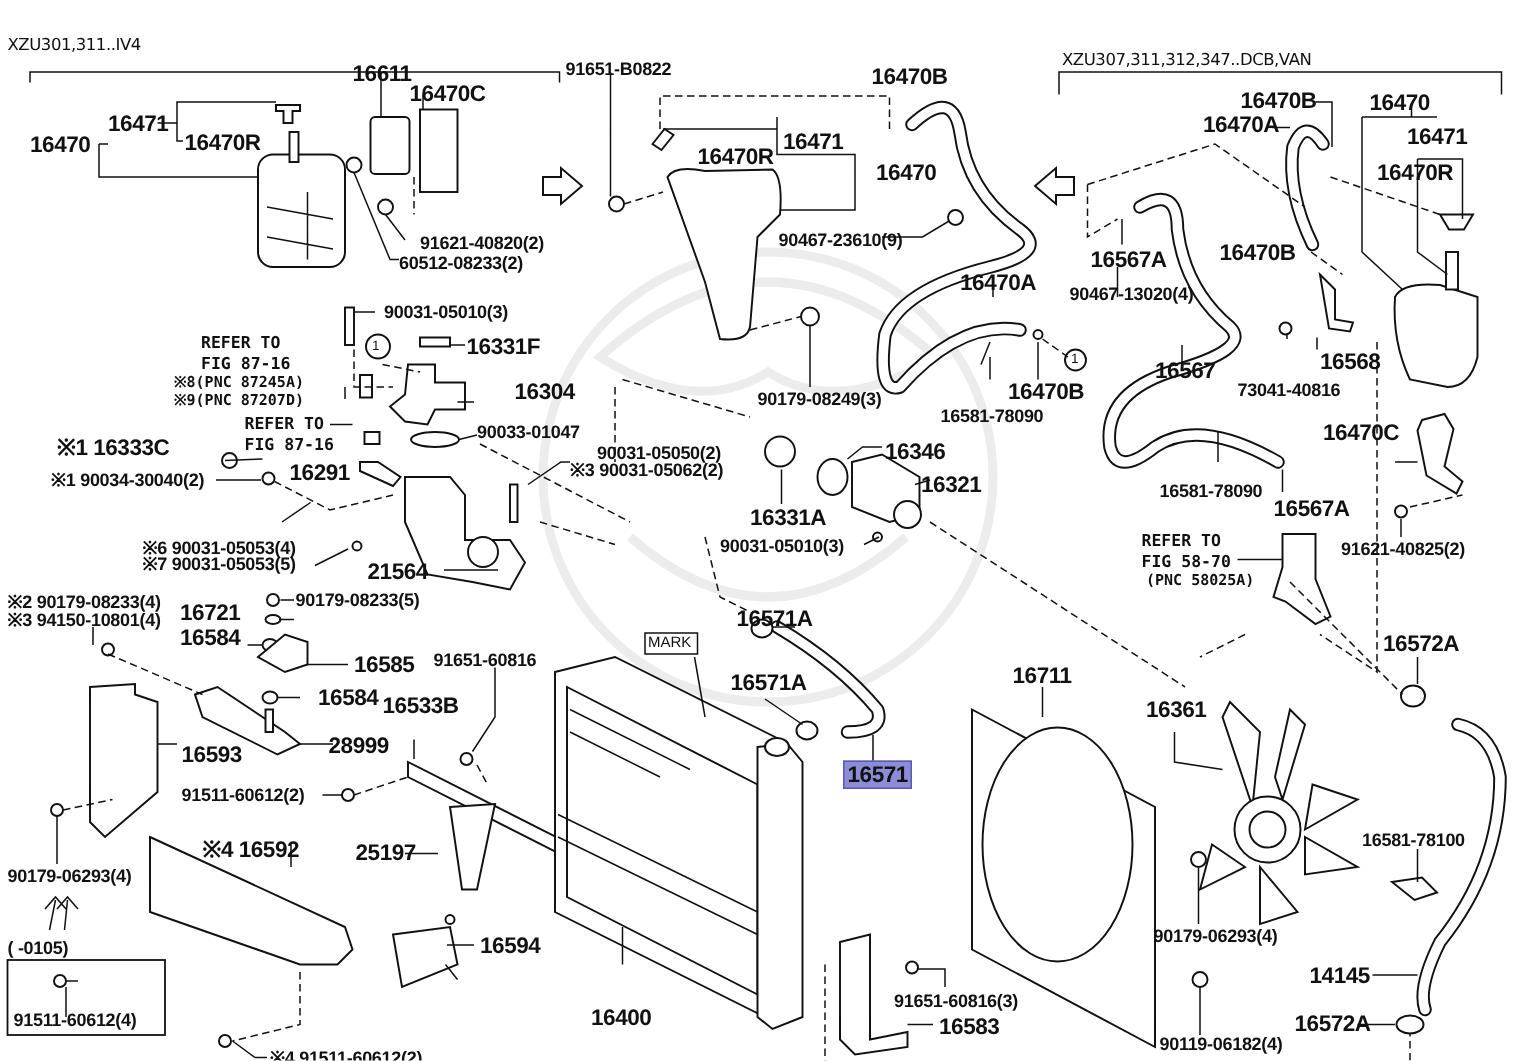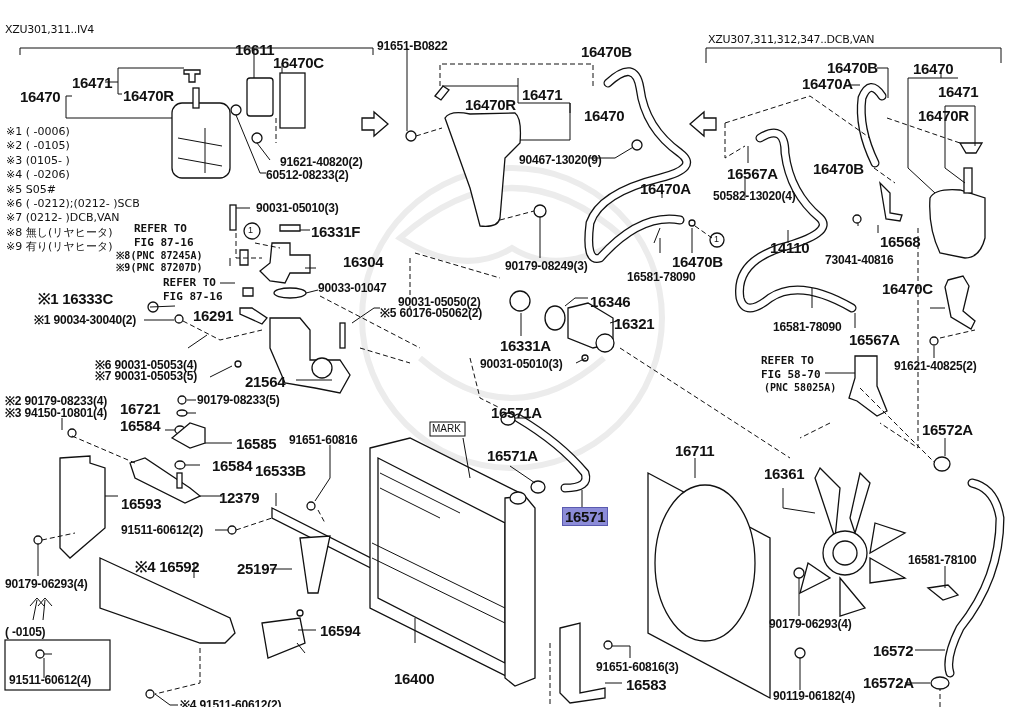--- a/index.html
+++ b/index.html
@@ -216,31 +216,20 @@
     <ellipse class="part" cx="942" cy="446" rx="8" ry="7"></ellipse>
     <ellipse class="part" cx="940" cy="665" rx="9" ry="6"></ellipse>
     <path class="part" d="M928 570 l20 -3 10 10 -15 5z"></path>
     <path class="lead" d="M945 420 V438 M945 548 V570 M915 632 H945 M905 665 H930"></path>
     <path class="dash" d="M830 405 L800 420 M860 370 L935 445"></path>
   </svg>
 
   <span class="lbl hdr" style="left:5px;top:6px">XZU301,311..IV4</span>
   <span class="lbl hdr" style="left:708px;top:16px">XZU307,311,312,347..DCB,VAN</span>
 
-  <div class="legend">
-    <div>※1 (      -0006)</div>
-    <div>※2 (      -0105)</div>
-    <div>※3 (0105-      )</div>
-    <div>※4 (      -0206)</div>
-    <div>※5 S05#</div>
-    <div>※6 (      -0212);(0212-      )SCB</div>
-    <div>※7 (0212-      )DCB,VAN</div>
-    <div>※8 無し(リヤヒータ)</div>
-    <div>※9 有り(リヤヒータ)</div>
-  </div>
 
   <span class="lbl note" style="left:134px;top:205px">REFER TO</span>
   <span class="lbl note" style="left:134px;top:219px">FIG 87-16</span>
   <span class="lbl note" style="left:116px;top:233px;font-size:10px">※8(PNC 87245A)</span>
   <span class="lbl note" style="left:116px;top:245px;font-size:10px">※9(PNC 87207D)</span>
   <span class="lbl note" style="left:163px;top:259px">REFER TO</span>
   <span class="lbl note" style="left:163px;top:273px">FIG 87-16</span>
   <span class="lbl note" style="left:761px;top:337px">REFER TO</span>
   <span class="lbl note" style="left:761px;top:351px">FIG 58-70</span>
   <span class="lbl note" style="left:764px;top:365px;font-size:10px">(PNC 58025A)</span>
@@ -260,52 +249,52 @@
   <span class="lbl big" style="left:235px;top:24px">16611</span>
   <span class="lbl big" style="left:273px;top:37px">16470C</span>
   <span class="lbl mid" style="left:280px;top:138px">91621-40820(2)</span>
   <span class="lbl mid" style="left:266px;top:151px">60512-08233(2)</span>
 
   <span class="lbl mid" style="left:377px;top:22px">91651-B0822</span>
   <span class="lbl big" style="left:465px;top:79px">16470R</span>
   <span class="lbl big" style="left:522px;top:69px">16471</span>
   <span class="lbl big" style="left:584px;top:90px">16470</span>
   <span class="lbl big" style="left:581px;top:26px">16470B</span>
-  <span class="lbl mid" style="left:519px;top:136px">90467-13020(9)</span>
+  <span class="lbl mid" style="left:519px;top:136px">90467-23610(9)</span>
   <span class="lbl big" style="left:640px;top:163px">16470A</span>
   <span class="lbl mid" style="left:505px;top:242px">90179-08249(3)</span>
   <span class="lbl mid" style="left:627px;top:253px">16581-78090</span>
   <span class="lbl big" style="left:672px;top:236px">16470B</span>
 
   <span class="lbl mid" style="left:256px;top:184px">90031-05010(3)</span>
   <span class="lbl big" style="left:311px;top:206px">16331F</span>
   <span class="lbl big" style="left:343px;top:236px">16304</span>
   <span class="lbl mid" style="left:318px;top:264px">90033-01047</span>
   <span class="lbl big" style="left:38px;top:273px">※1 16333C</span>
   <span class="lbl mid" style="left:34px;top:296px">※1 90034-30040(2)</span>
   <span class="lbl big" style="left:193px;top:290px">16291</span>
   <span class="lbl mid" style="left:398px;top:278px">90031-05050(2)</span>
-  <span class="lbl mid" style="left:380px;top:289px">※5 60176-05062(2)</span>
+  <span class="lbl mid" style="left:380px;top:289px">※3 90031-05062(2)</span>
   <span class="lbl mid" style="left:95px;top:341px">※6 90031-05053(4)</span>
   <span class="lbl mid" style="left:95px;top:352px">※7 90031-05053(5)</span>
   <span class="lbl big" style="left:245px;top:356px">21564</span>
 
   <span class="lbl big" style="left:500px;top:320px">16331A</span>
   <span class="lbl big" style="left:590px;top:276px">16346</span>
   <span class="lbl big" style="left:614px;top:298px">16321</span>
   <span class="lbl mid" style="left:480px;top:340px">90031-05010(3)</span>
 
   <span class="lbl mid" style="left:5px;top:377px">※2 90179-08233(4)</span>
   <span class="lbl mid" style="left:5px;top:389px">※3 94150-10801(4)</span>
   <span class="lbl big" style="left:120px;top:383px">16721</span>
   <span class="lbl mid" style="left:197px;top:376px">90179-08233(5)</span>
   <span class="lbl big" style="left:120px;top:400px">16584</span>
   <span class="lbl big" style="left:236px;top:418px">16585</span>
   <span class="lbl big" style="left:212px;top:440px">16584</span>
-  <span class="lbl big" style="left:219px;top:472px">12379</span>
+  <span class="lbl big" style="left:219px;top:472px">28999</span>
   <span class="lbl big" style="left:121px;top:478px">16593</span>
   <span class="lbl mid" style="left:289px;top:416px">91651-60816</span>
   <span class="lbl big" style="left:255px;top:445px">16533B</span>
   <span class="lbl mid" style="left:121px;top:506px">91511-60612(2)</span>
   <span class="lbl big" style="left:237px;top:543px">25197</span>
   <span class="lbl mid" style="left:5px;top:560px">90179-06293(4)</span>
   <span class="lbl big" style="left:135px;top:541px">※4 16592</span>
   <span class="lbl big" style="left:320px;top:605px">16594</span>
   <span class="lbl mid" style="left:180px;top:681px">※4 91511-60612(2)</span>
 
@@ -315,31 +304,31 @@
   <span class="lbl big" style="left:394px;top:653px">16400</span>
   <span class="lbl mid" style="left:596px;top:643px">91651-60816(3)</span>
   <span class="lbl big" style="left:626px;top:659px">16583</span>
 
   <span class="lbl big" style="left:675px;top:425px">16711</span>
   <span class="lbl big" style="left:764px;top:448px">16361</span>
   <span class="lbl mid" style="left:769px;top:600px">90179-06293(4)</span>
   <span class="lbl mid" style="left:773px;top:672px">90119-06182(4)</span>
   <span class="lbl big" style="left:922px;top:404px">16572A</span>
   <span class="lbl mid" style="left:908px;top:536px">16581-78100</span>
-  <span class="lbl big" style="left:873px;top:625px">16572</span>
+  <span class="lbl big" style="left:873px;top:625px">14145</span>
   <span class="lbl big" style="left:863px;top:657px">16572A</span>
 
   <span class="lbl big" style="left:827px;top:42px">16470B</span>
   <span class="lbl big" style="left:802px;top:58px">16470A</span>
   <span class="lbl big" style="left:913px;top:43px">16470</span>
   <span class="lbl big" style="left:938px;top:66px">16471</span>
   <span class="lbl big" style="left:918px;top:90px">16470R</span>
   <span class="lbl big" style="left:727px;top:148px">16567A</span>
   <span class="lbl big" style="left:813px;top:143px">16470B</span>
-  <span class="lbl mid" style="left:713px;top:172px">50582-13020(4)</span>
+  <span class="lbl mid" style="left:713px;top:172px">90467-13020(4)</span>
   <span class="lbl big" style="left:880px;top:216px">16568</span>
-  <span class="lbl big" style="left:770px;top:222px">14110</span>
+  <span class="lbl big" style="left:770px;top:222px">16567</span>
   <span class="lbl mid" style="left:825px;top:236px">73041-40816</span>
   <span class="lbl big" style="left:882px;top:263px">16470C</span>
   <span class="lbl mid" style="left:773px;top:303px">16581-78090</span>
   <span class="lbl big" style="left:849px;top:314px">16567A</span>
   <span class="lbl mid" style="left:894px;top:342px">91621-40825(2)</span>
 </div>
 
 </body></html>

